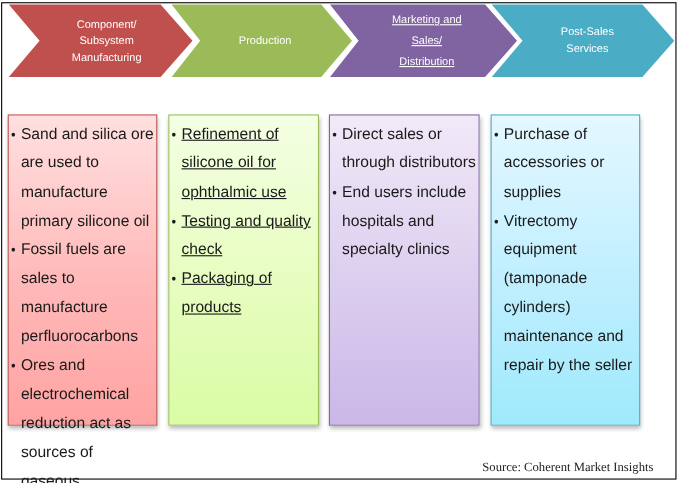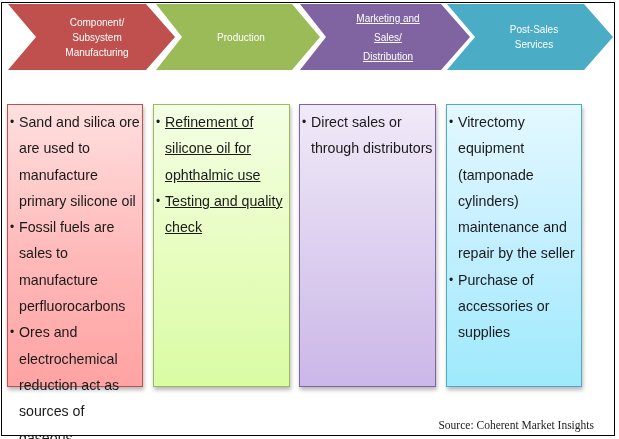--- a/index.html
+++ b/index.html
@@ -44,29 +44,31 @@
     <li>Sand and silica ore are used to manufacture primary silicone oil</li>
     <li>Fossil fuels are sales to manufacture perfluorocarbons</li>
     <li>Ores and electrochemical reduction act as sources of gaseous tamponades</li>
   </ul>
 </div>
 
 <div class="box box-green">
   <ul>
     <li>Refinement of silicone oil for ophthalmic use</li>
     <li>Testing and quality check</li>
+    <li>Packaging of products</li>
   </ul>
 </div>
 
 <div class="box box-purple">
   <ul>
     <li>Direct sales or through distributors</li>
+    <li>End users include hospitals and specialty clinics</li>
   </ul>
 </div>
 
 <div class="box box-teal">
   <ul>
+    <li>Purchase of accessories or supplies</li>
     <li>Vitrectomy equipment (tamponade cylinders) maintenance and repair by the seller</li>
-    <li>Purchase of accessories or supplies</li>
   </ul>
 </div>
 
 <div class="source">Source: Coherent Market Insights</div>
 
 </body></html>

